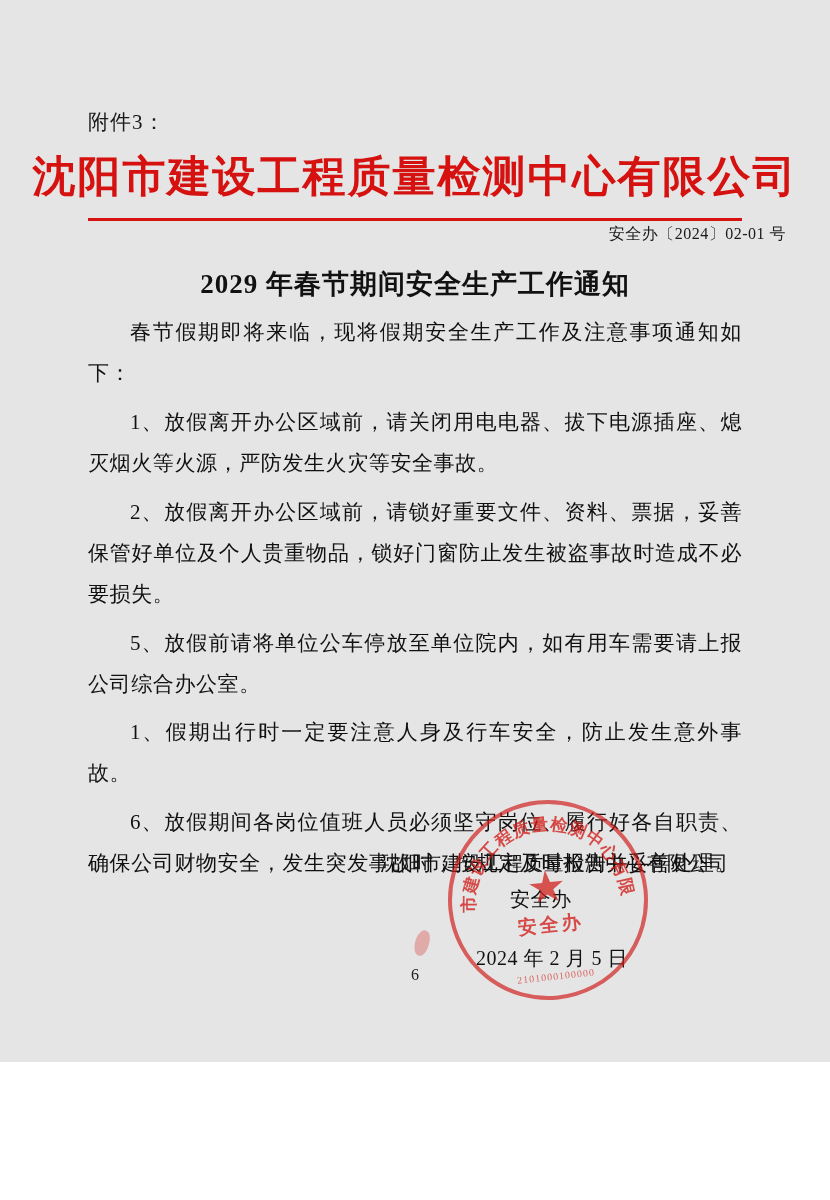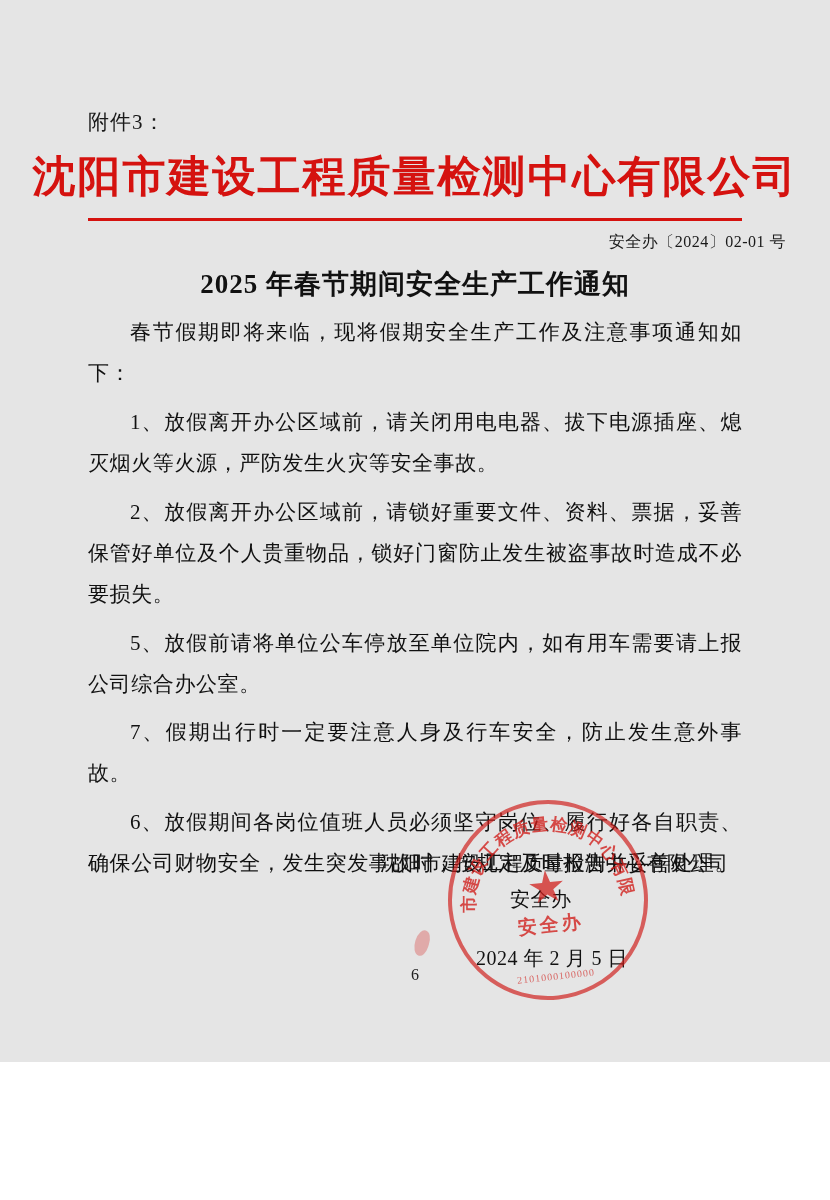--- a/index.html
+++ b/index.html
@@ -54,21 +54,21 @@
     left: 88px;
     top: 218px;
     width: 654px;
     height: 3px;
     background: #d5120f;
   }
 
   .doc-number {
     position: absolute;
     right: 88px;
-    top: 232px;
+    top: 224px;
     font-size: 16px;
     color: #1a1a1a;
     letter-spacing: 0.5px;
   }
 
   .doc-title {
     position: absolute;
     left: 0;
     top: 266px;
     width: 830px;
@@ -220,29 +220,29 @@
 <div class="page">
 
   <div class="attachment-label">附件3：</div>
 
   <div class="org-title">沈阳市建设工程质量检测中心有限公司</div>
 
   <div class="red-rule"></div>
 
   <div class="doc-number">安全办〔2024〕02-01 号</div>
 
-  <div class="doc-title">2025 年春节期间安全生产工作通知</div>
+  <div class="doc-title">2029 年春节期间安全生产工作通知</div>
 
   <div class="body-wrap">
 
     <p class="para">春节假期即将来临，现将假期安全生产工作及注意事项通知如下：</p>
     <p class="para">1、放假离开办公区域前，请关闭用电电器、拔下电源插座、熄灭烟火等火源，严防发生火灾等安全事故。</p>
     <p class="para">2、放假离开办公区域前，请锁好重要文件、资料、票据，妥善保管好单位及个人贵重物品，锁好门窗防止发生被盗事故时造成不必要损失。</p>
     <p class="para">5、放假前请将单位公车停放至单位院内，如有用车需要请上报公司综合办公室。</p>
-    <p class="para">7、假期出行时一定要注意人身及行车安全，防止发生意外事故。</p>
+    <p class="para">1、假期出行时一定要注意人身及行车安全，防止发生意外事故。</p>
     <p class="para">6、放假期间各岗位值班人员必须坚守岗位、履行好各自职责、确保公司财物安全，发生突发事故时，按规定及时报告并妥善处理。</p>
   </div>
 
   <div class="sign-wrap">
     <div class="sign-org">沈阳市建设工程质量检测中心有限公司</div>
     <div class="sign-dept">安全办</div>
     <div class="sign-date">2024 年 2 月 5 日</div>
   </div>
 
   <div class="seal">

